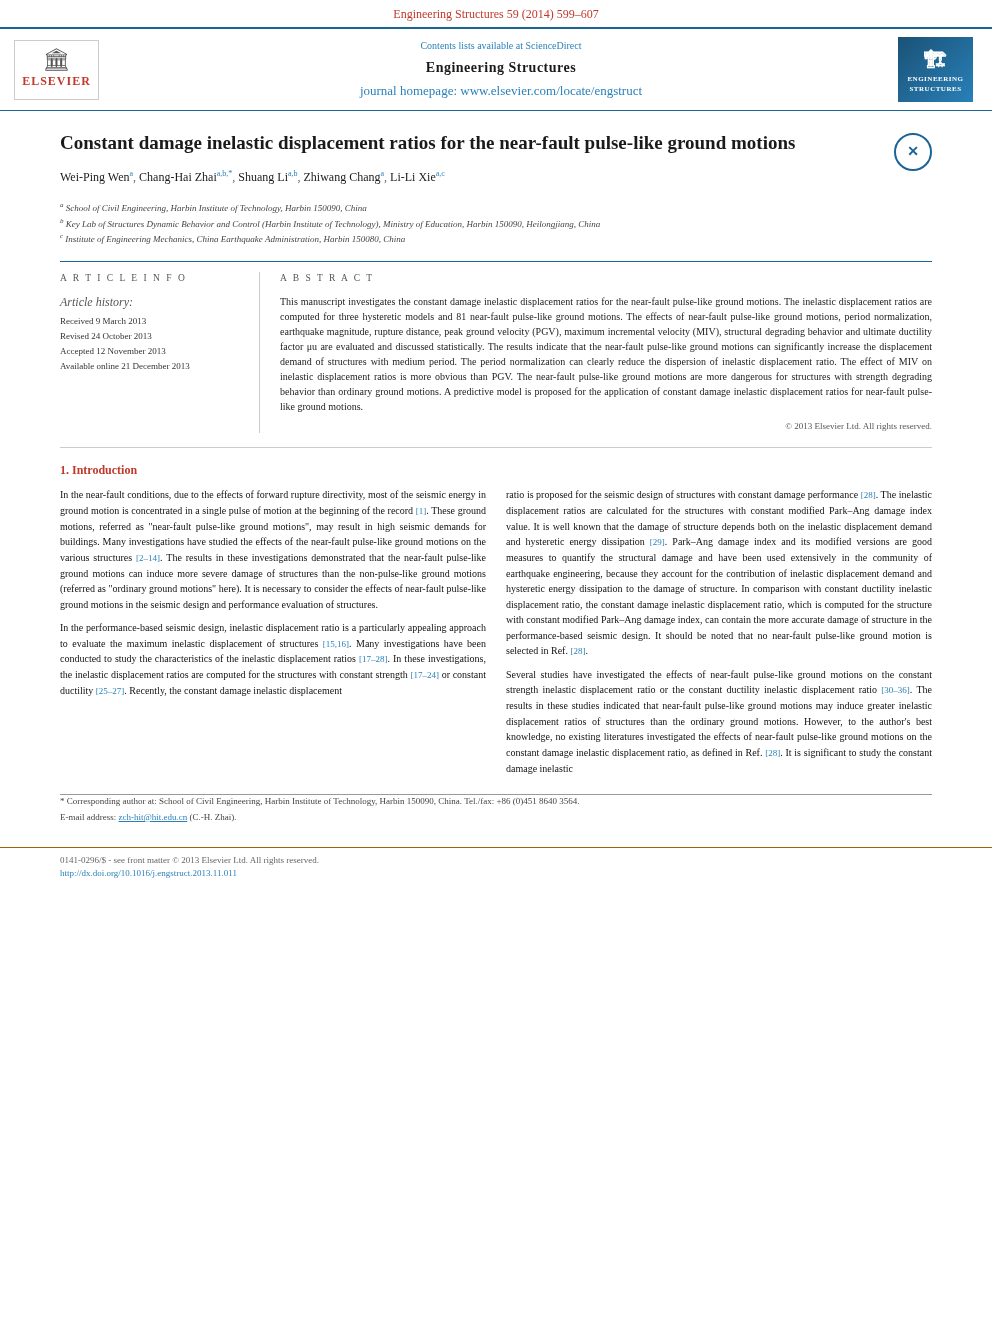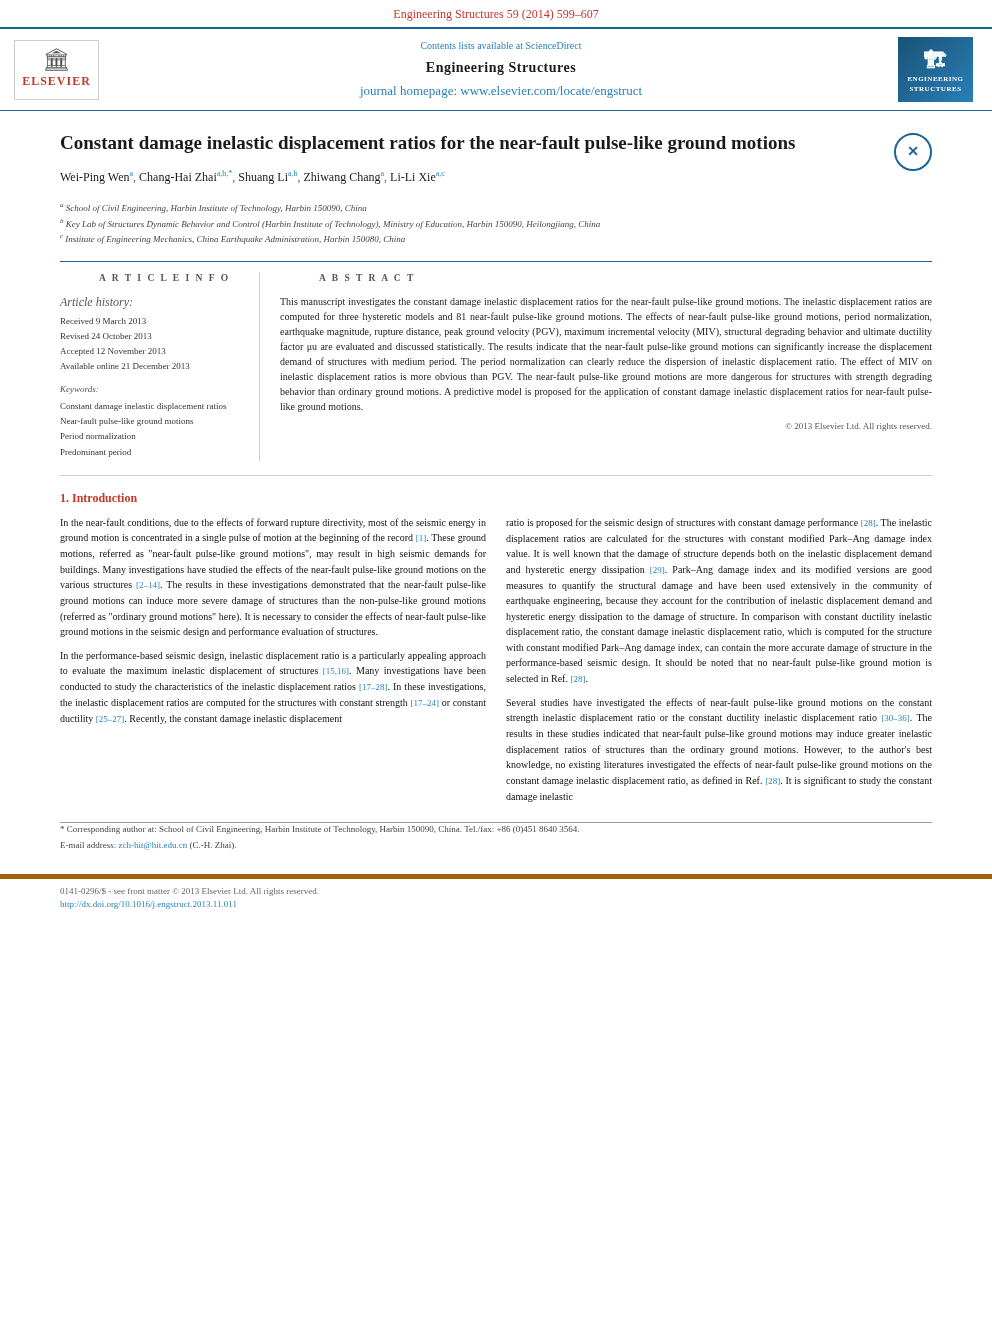--- a/index.html
+++ b/index.html
@@ -154,25 +154,24 @@
       border-right: 1px solid #ccc;
       padding-right: 14px;
     }
     .right-col {
       flex: 1;
     }
     .section-label {
       font-size: 9.5px;
       letter-spacing: 2px;
       color: #555;
-      font-weight: bold;
+      font-weight: normal;
       text-transform: uppercase;
       margin-bottom: 8px;
       font-style: normal;
-      margin-left: 39px;
     }
     .article-history-title {
       font-size: 12px;
       font-style: italic;
       color: #555;
       margin-bottom: 4px;
     }
     .article-history-item {
       font-size: 9px;
       color: #333;
@@ -239,25 +238,25 @@
     .footnote-section {
       border-top: 1px solid #999;
       margin-top: 10px;
       font-size: 9px;
       color: #444;
     }
     .footnote-item {
       margin-bottom: 3px;
       line-height: 1.4;
     }
-    .footnote-item .ref { color: #2980b9; }
+    .footnote-item .ref { color: #2980b9; text-decoration: underline; }
     .bottom-bar {
       font-size: 9px;
       color: #666;
-      border-top: 5px solid #a16207;
+      border-top: 1px solid #a16207;
       padding: 6px 60px;
     }
     .bottom-bar .ref { color: #2980b9; }
   </style>
 </head>
 <body>
 
 <div class="top-bar">
   <span>Engineering Structures 59 (2014) 599–607</span>
 </div>
@@ -311,27 +310,20 @@
   </div>
 
   <div class="two-col-section">
     <div class="left-col">
       <div class="section-label">A R T I C L E   I N F O</div>
       <div class="article-history-title">Article history:</div>
       <div class="article-history-item">Received 9 March 2013</div>
       <div class="article-history-item">Revised 24 October 2013</div>
       <div class="article-history-item">Accepted 12 November 2013</div>
       <div class="article-history-item">Available online 21 December 2013</div>
-      <div class="keywords-section">
-        <div class="keywords-title">Keywords:</div>
-        <div class="keyword-item">Constant damage inelastic displacement ratios</div>
-        <div class="keyword-item">Near-fault pulse-like ground motions</div>
-        <div class="keyword-item">Period normalization</div>
-        <div class="keyword-item">Predominant period</div>
-      </div>
     </div>
     <div class="right-col">
       <div class="section-label">A B S T R A C T</div>
       <div class="abstract-text">This manuscript investigates the constant damage inelastic displacement ratios for the near-fault pulse-like ground motions. The inelastic displacement ratios are computed for three hysteretic models and 81 near-fault pulse-like ground motions. The effects of near-fault pulse-like ground motions, period normalization, earthquake magnitude, rupture distance, peak ground velocity (PGV), maximum incremental velocity (MIV), structural degrading behavior and ultimate ductility factor μu are evaluated and discussed statistically. The results indicate that the near-fault pulse-like ground motions can significantly increase the displacement demand of structures with medium period. The period normalization can clearly reduce the dispersion of inelastic displacement ratio. The effect of MIV on inelastic displacement ratios is more obvious than PGV. The near-fault pulse-like ground motions are more dangerous for structures with strength degrading behavior than ordinary ground motions. A predictive model is proposed for the application of constant damage inelastic displacement ratios for near-fault pulse-like ground motions.</div>
       <div class="copyright-line">© 2013 Elsevier Ltd. All rights reserved.</div>
     </div>
   </div>
 
   <hr class="divider">
 

